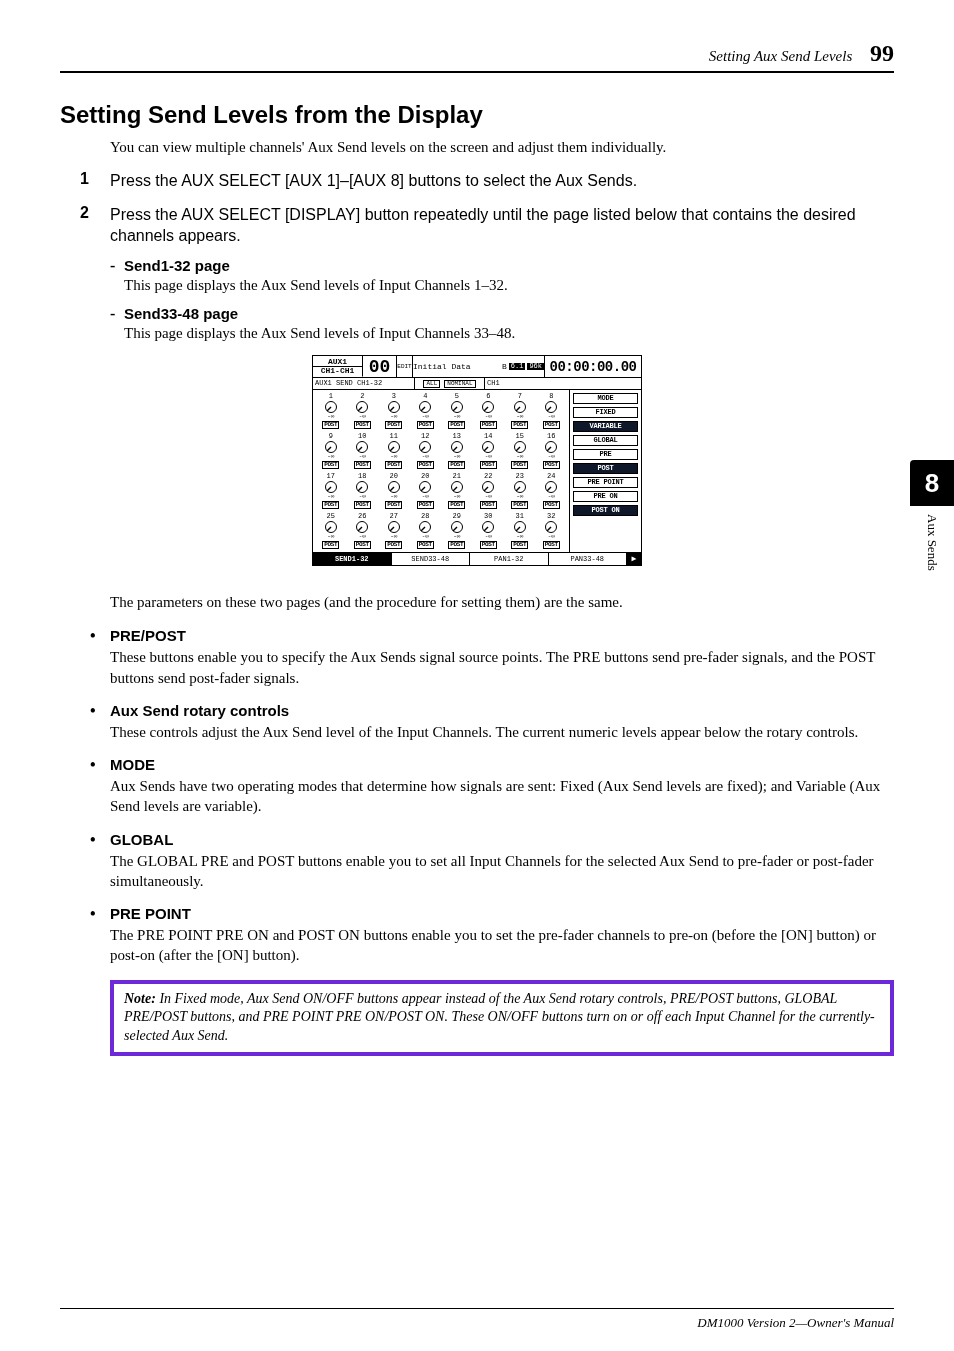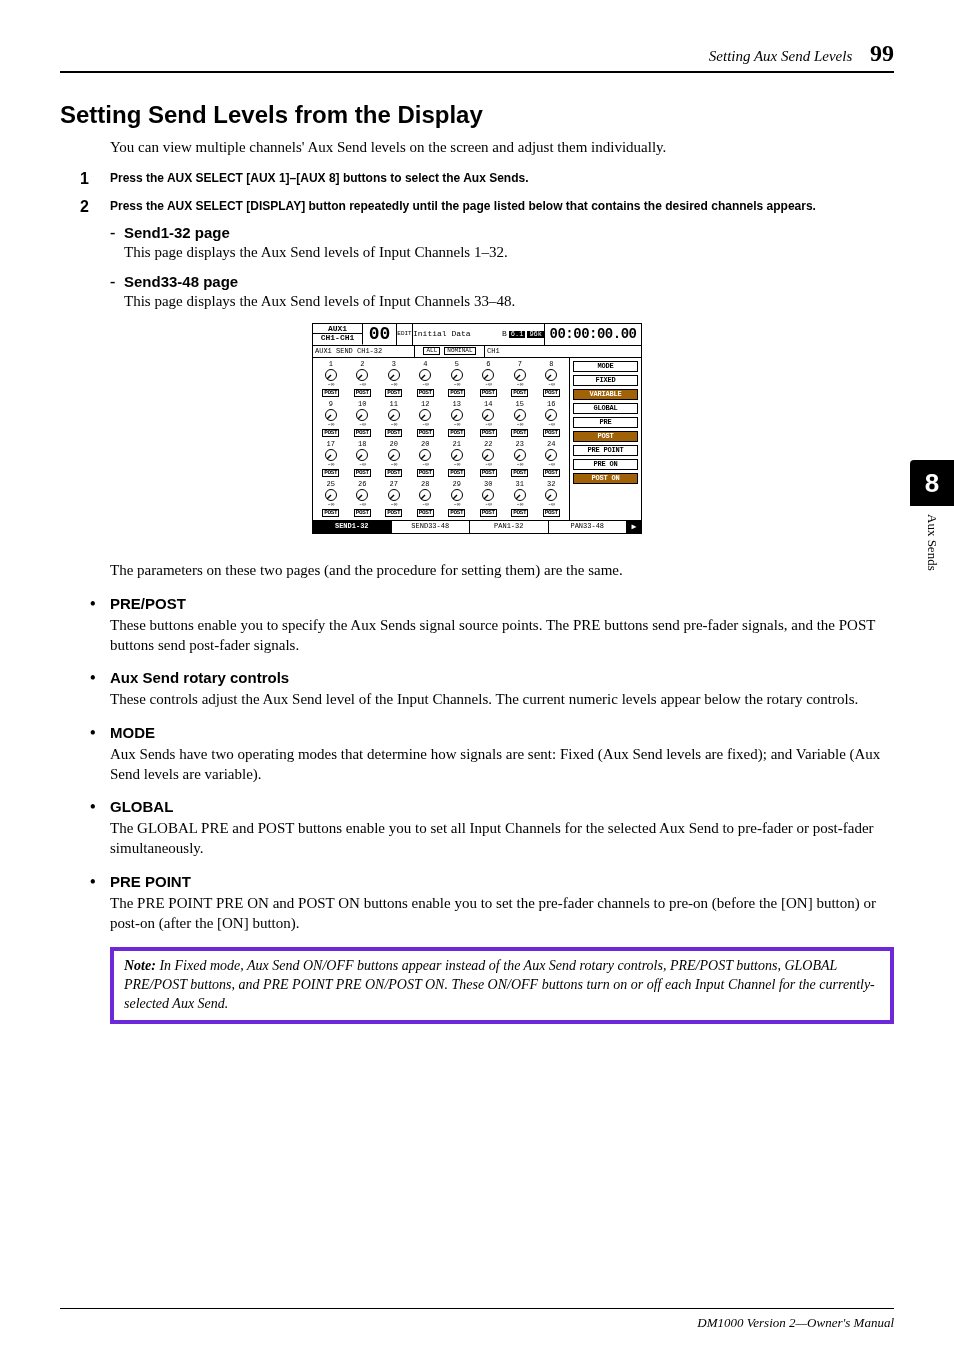--- a/index.html
+++ b/index.html
@@ -55,22 +55,22 @@
   }
   ol.numbered > li::before {
     content: counter(step);
     position: absolute; left: 20px; top: 0;
     font-family: "Trebuchet MS", Verdana, sans-serif;
     font-weight: bold;
     font-size: 16px;
   }
   .step-head {
     font-family: "Trebuchet MS", Verdana, sans-serif;
-    font-weight: bold;
-    font-size: 12px;
+    font-weight: normal;
+    font-size: 16px;
     line-height: 1.35;
     margin-top: 8px;
   }
   ul.dash {
     list-style: none;
     margin-top: 10px;
   }
   ul.dash > li {
     position: relative;
     padding-left: 14px;
@@ -147,21 +147,21 @@
     padding: 3px 3px;
   }
   .rbtn {
     border: 1px solid #000;
     font-size: 7px;
     text-align: center;
     padding: 1px 0;
     font-weight: bold;
     letter-spacing: -0.2px;
   }
-  .rbtn.inv { background:#a16207; color:#fff; }
+  .rbtn.inv { background:#0f172a; color:#fff; }
   .tabbar {
     display:flex;
     border-top: 1px solid #000;
     height: 13px;
   }
   .tabbar .tab {
     flex:1; font-size:7px; display:flex; align-items:center; justify-content:center;
     border-right:1px solid #000;
   }
   .tabbar .tab.sel { background:#000; color:#fff; font-weight:bold;}

